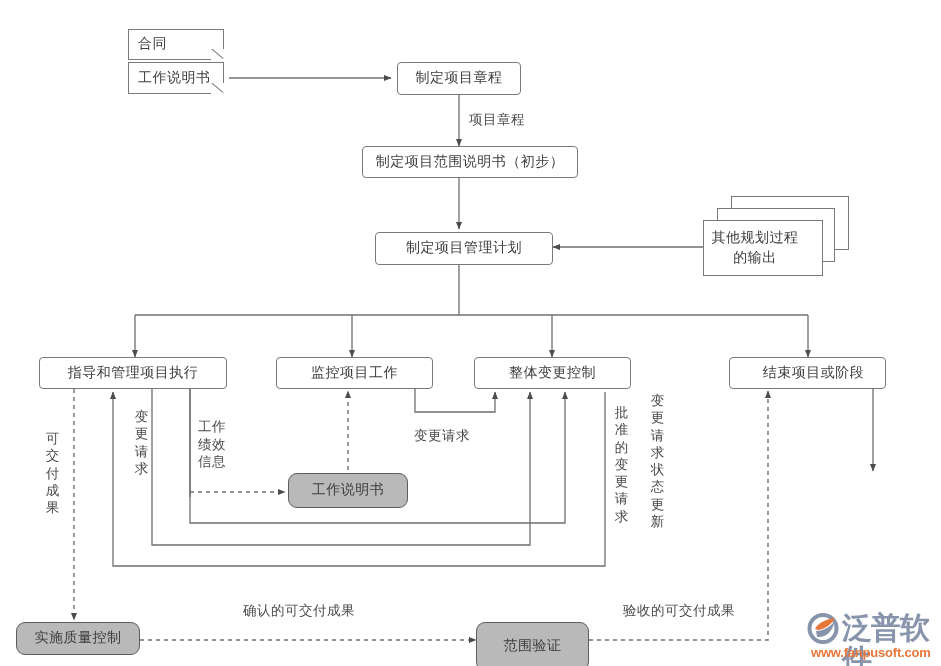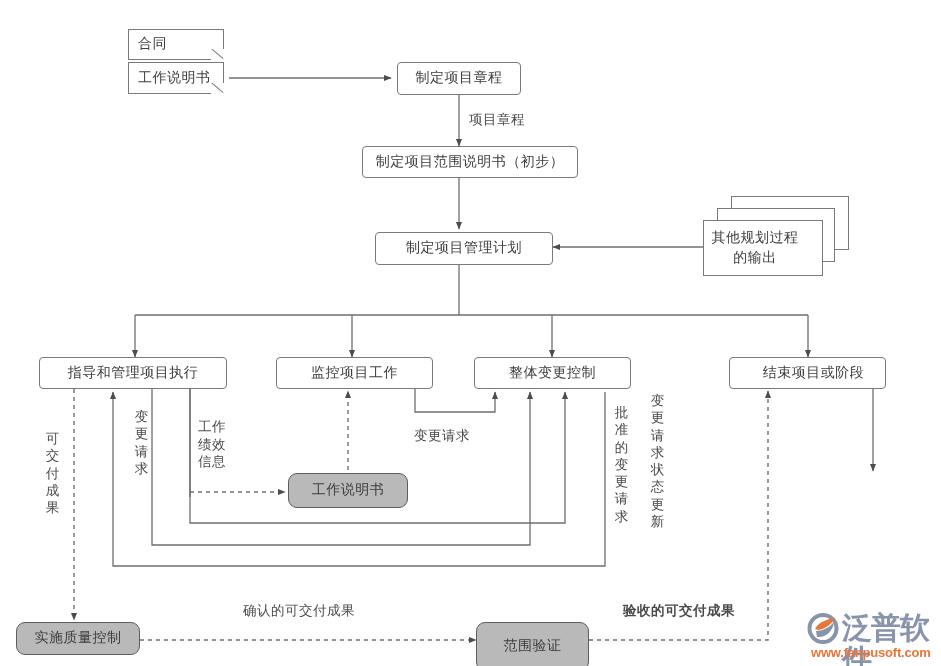--- a/index.html
+++ b/index.html
@@ -261,21 +261,21 @@
   <div class="node shaded" style="left:476px; top:622px; width:113px; height:49px;">
     <span>范围验证</span>
   </div>
 
   <div class="lbl" style="left:469px; top:111px;">项目章程</div>
 
   <div class="lbl" style="left:414px; top:427px;">变更请求</div>
 
   <div class="lbl" style="left:243px; top:602px;">确认的可交付成果</div>
 
-  <div class="lbl" style="left:623px; top:602px;font-weight:bold;">验收的可交付成果</div>
+  <div class="lbl" style="left:623px; top:602px;">验收的可交付成果</div>
 
   <div class="lbl" style="left:195px; top:418px; width:34px; text-align:center;">工作
 绩效
 信息</div>
 
   <div class="vlbl" style="left:44px; top:430px;">可交付成果</div>
 
   <div class="vlbl" style="left:133px; top:408px;">变更请求</div>
 
   <div class="vlbl" style="left:613px; top:404px;">批准的变更请求</div>

